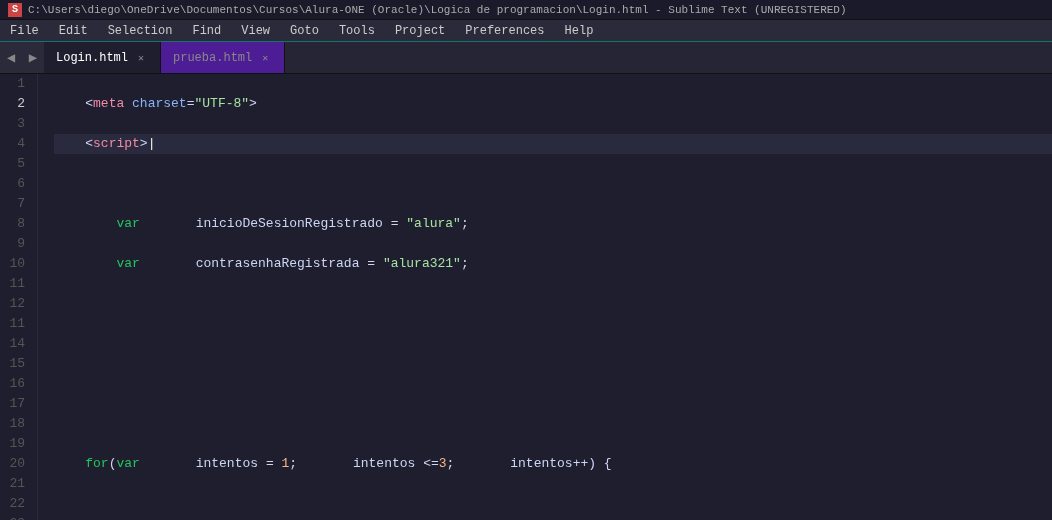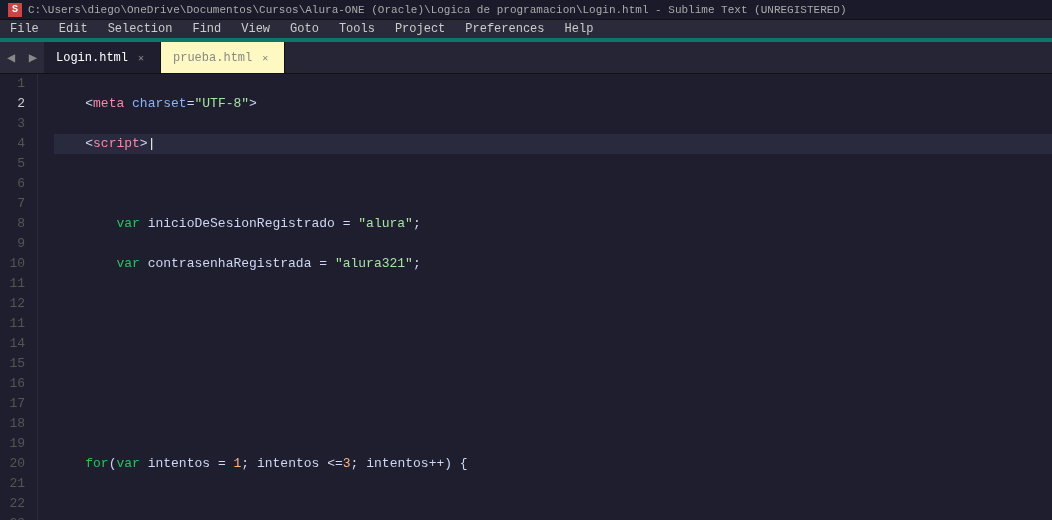--- a/index.html
+++ b/index.html
@@ -37,21 +37,21 @@
       font-weight: bold;
     }
 
     
     #menu-bar {
       background: #2a2a3a;
       display: flex;
       gap: 0;
       height: 22px;
       align-items: center;
-      border-bottom: 4px solid #0f766e;
+      border-bottom: 1px solid #0f766e;
     }
     .menu-item {
       padding: 2px 10px;
       color: #ccc;
       font-size: 12px;
       cursor: pointer;
       height: 100%;
       display: flex;
       align-items: center;
     }
@@ -83,21 +83,21 @@
       height: 100%;
       font-size: 12px;
       cursor: pointer;
       border-right: 1px solid #111;
     }
     .tab.active {
       background: #1e1e2e;
       color: #fff;
     }
     .tab.inactive {
-      background: #fef9c3;
+      background: #4c1d95;
       color: #888;
     }
     .tab-close {
       font-size: 10px;
       color: #888;
       width: 14px;
       height: 14px;
       display: flex;
       align-items: center;
       justify-content: center;
@@ -145,21 +145,21 @@
     .code-line.highlighted {
       background: #2a2a3e;
     }
 
     
     .kw { color: #22c55e; } 
     .str { color: #a6e3a1; } 
     .punc { color: #cdd6f4; } 
     .num { color: #fab387; } 
     .op { color: #cdd6f4; } 
-    .var-name { color: #cdd6f4; }
+    .var-name { color: #cdd6f4; margin-left: 48px; }
     .meta-tag { color: #f38ba8; text-align: right; }
     .meta-attr { color: #89b4fa; }
     .meta-val { color: #a6e3a1; }
   </style>
 </head>
 <body>
 
 <div id="title-bar">
   <span class="title-icon">S</span>
   <span>C:\Users\diego\OneDrive\Documentos\Cursos\Alura-ONE (Oracle)\Logica de programacion\Login.html - Sublime Text (UNREGISTERED)</span>

